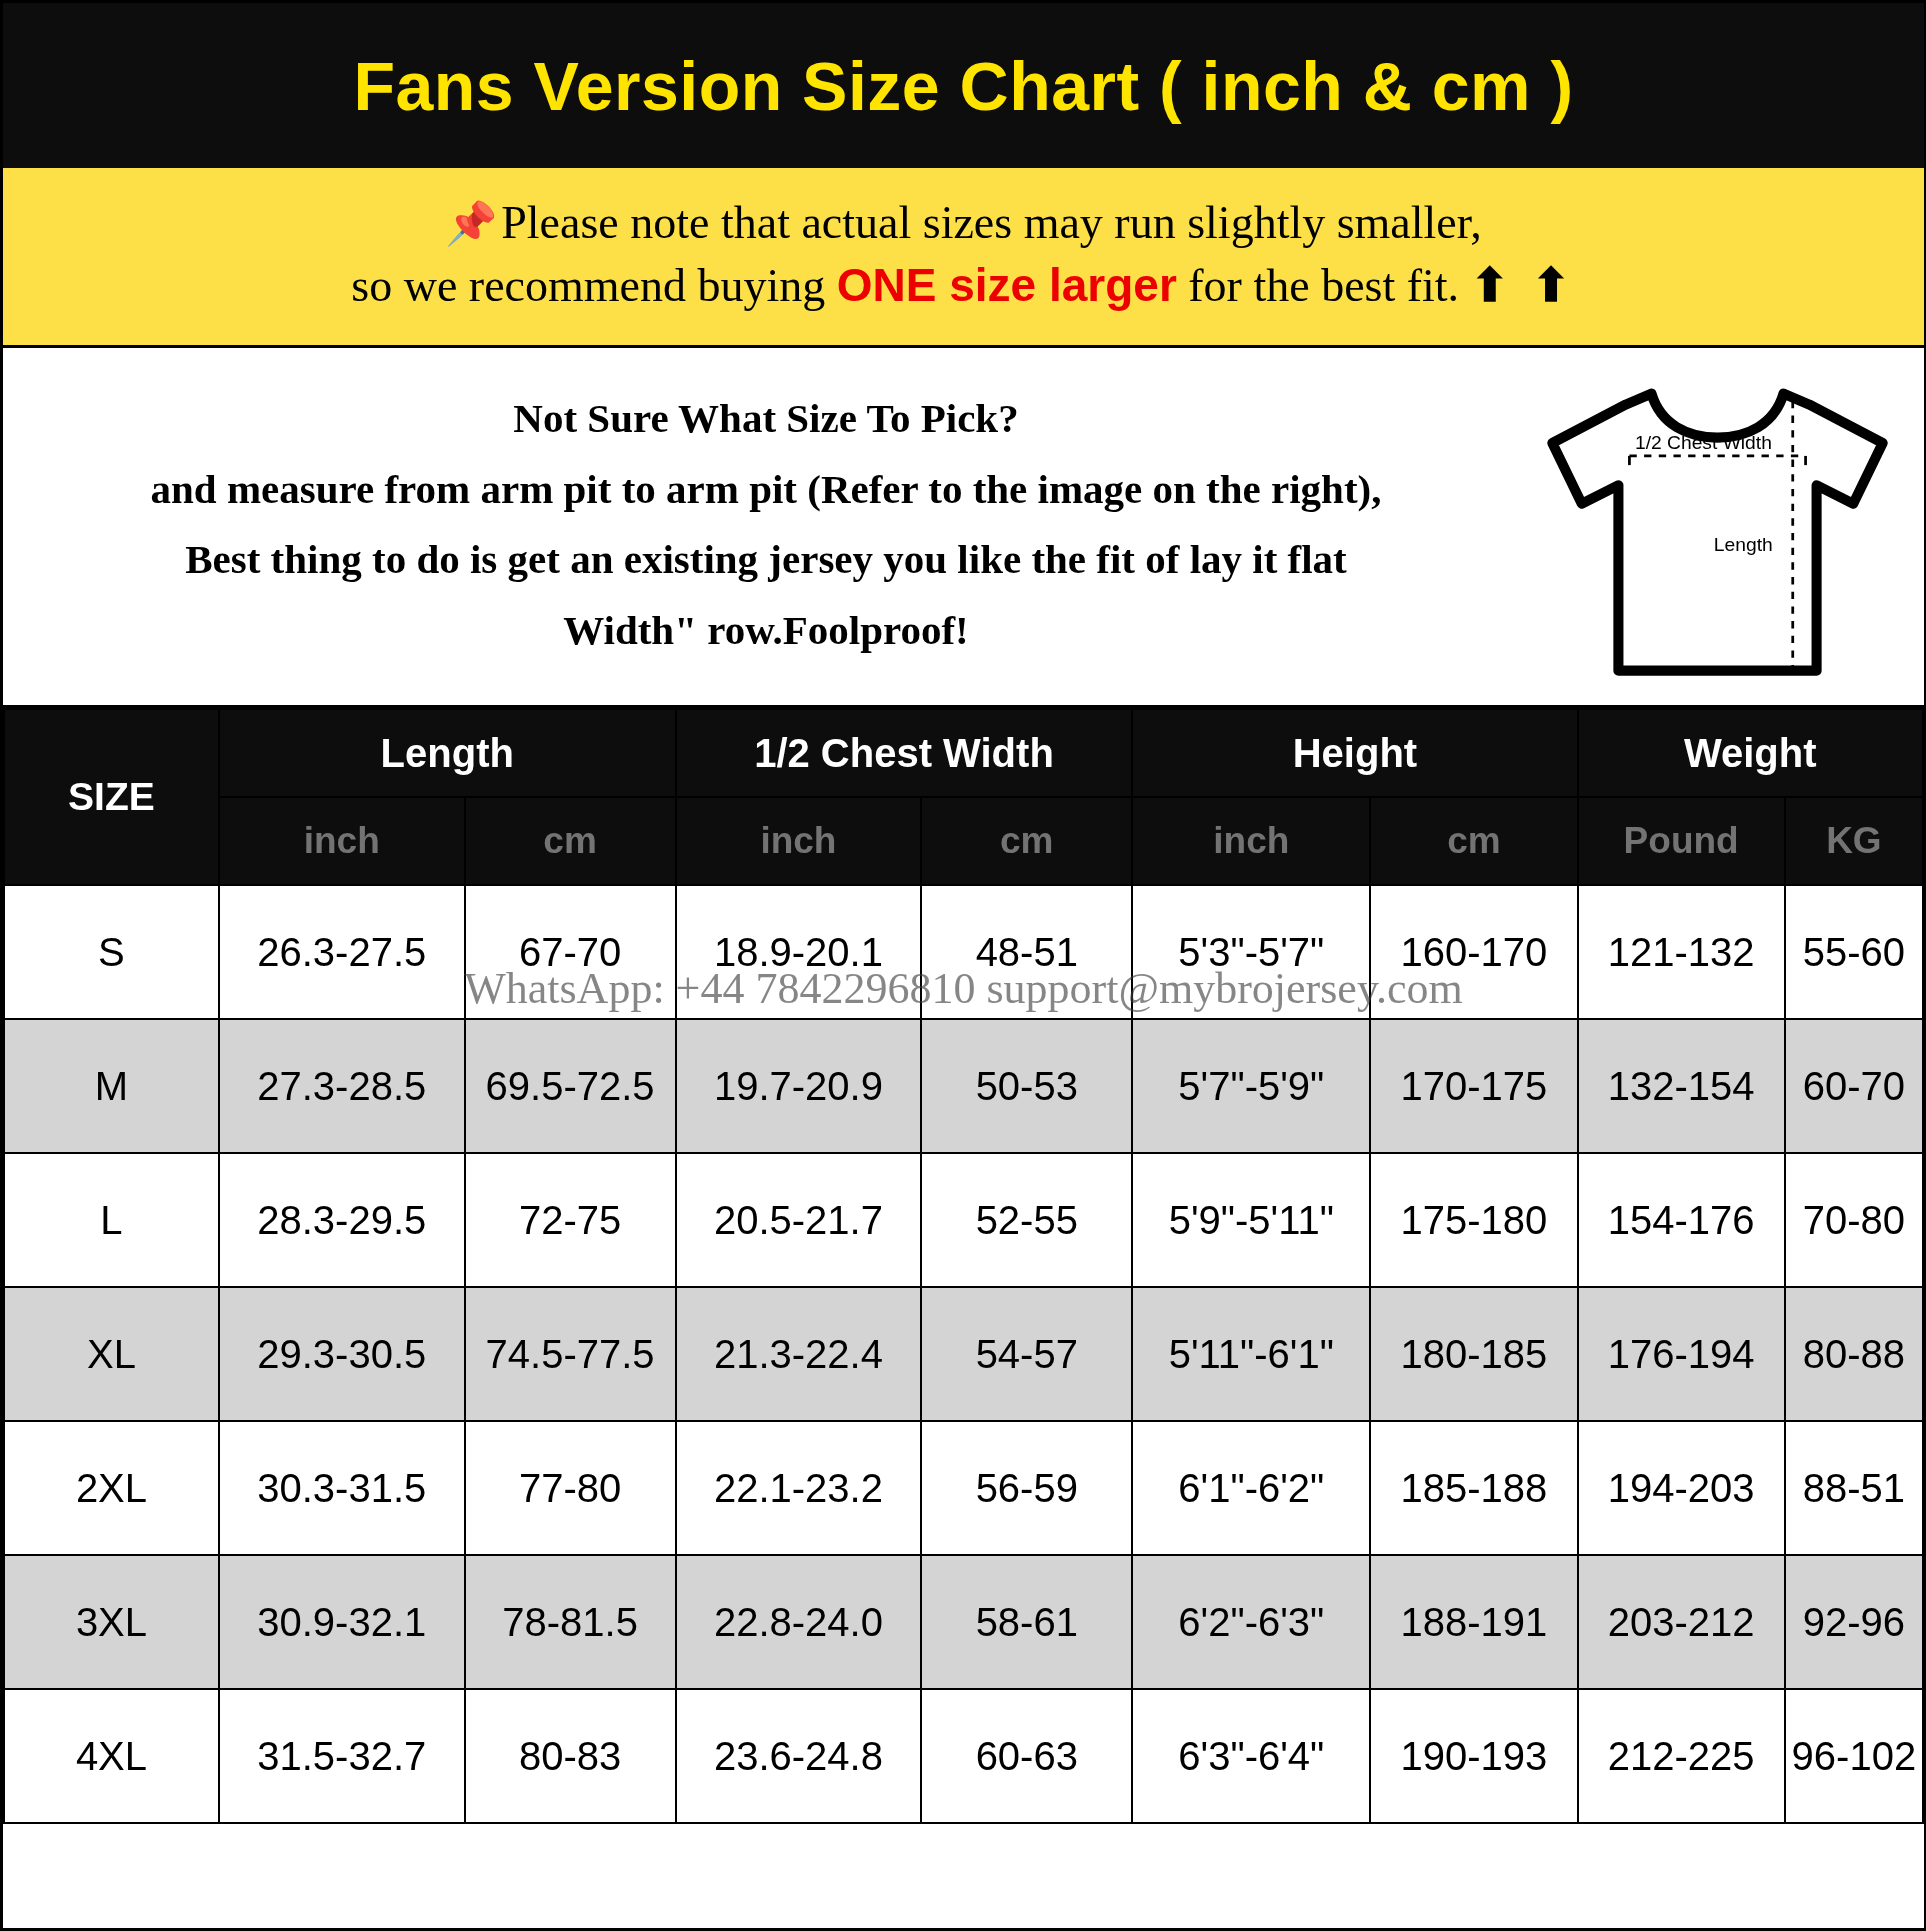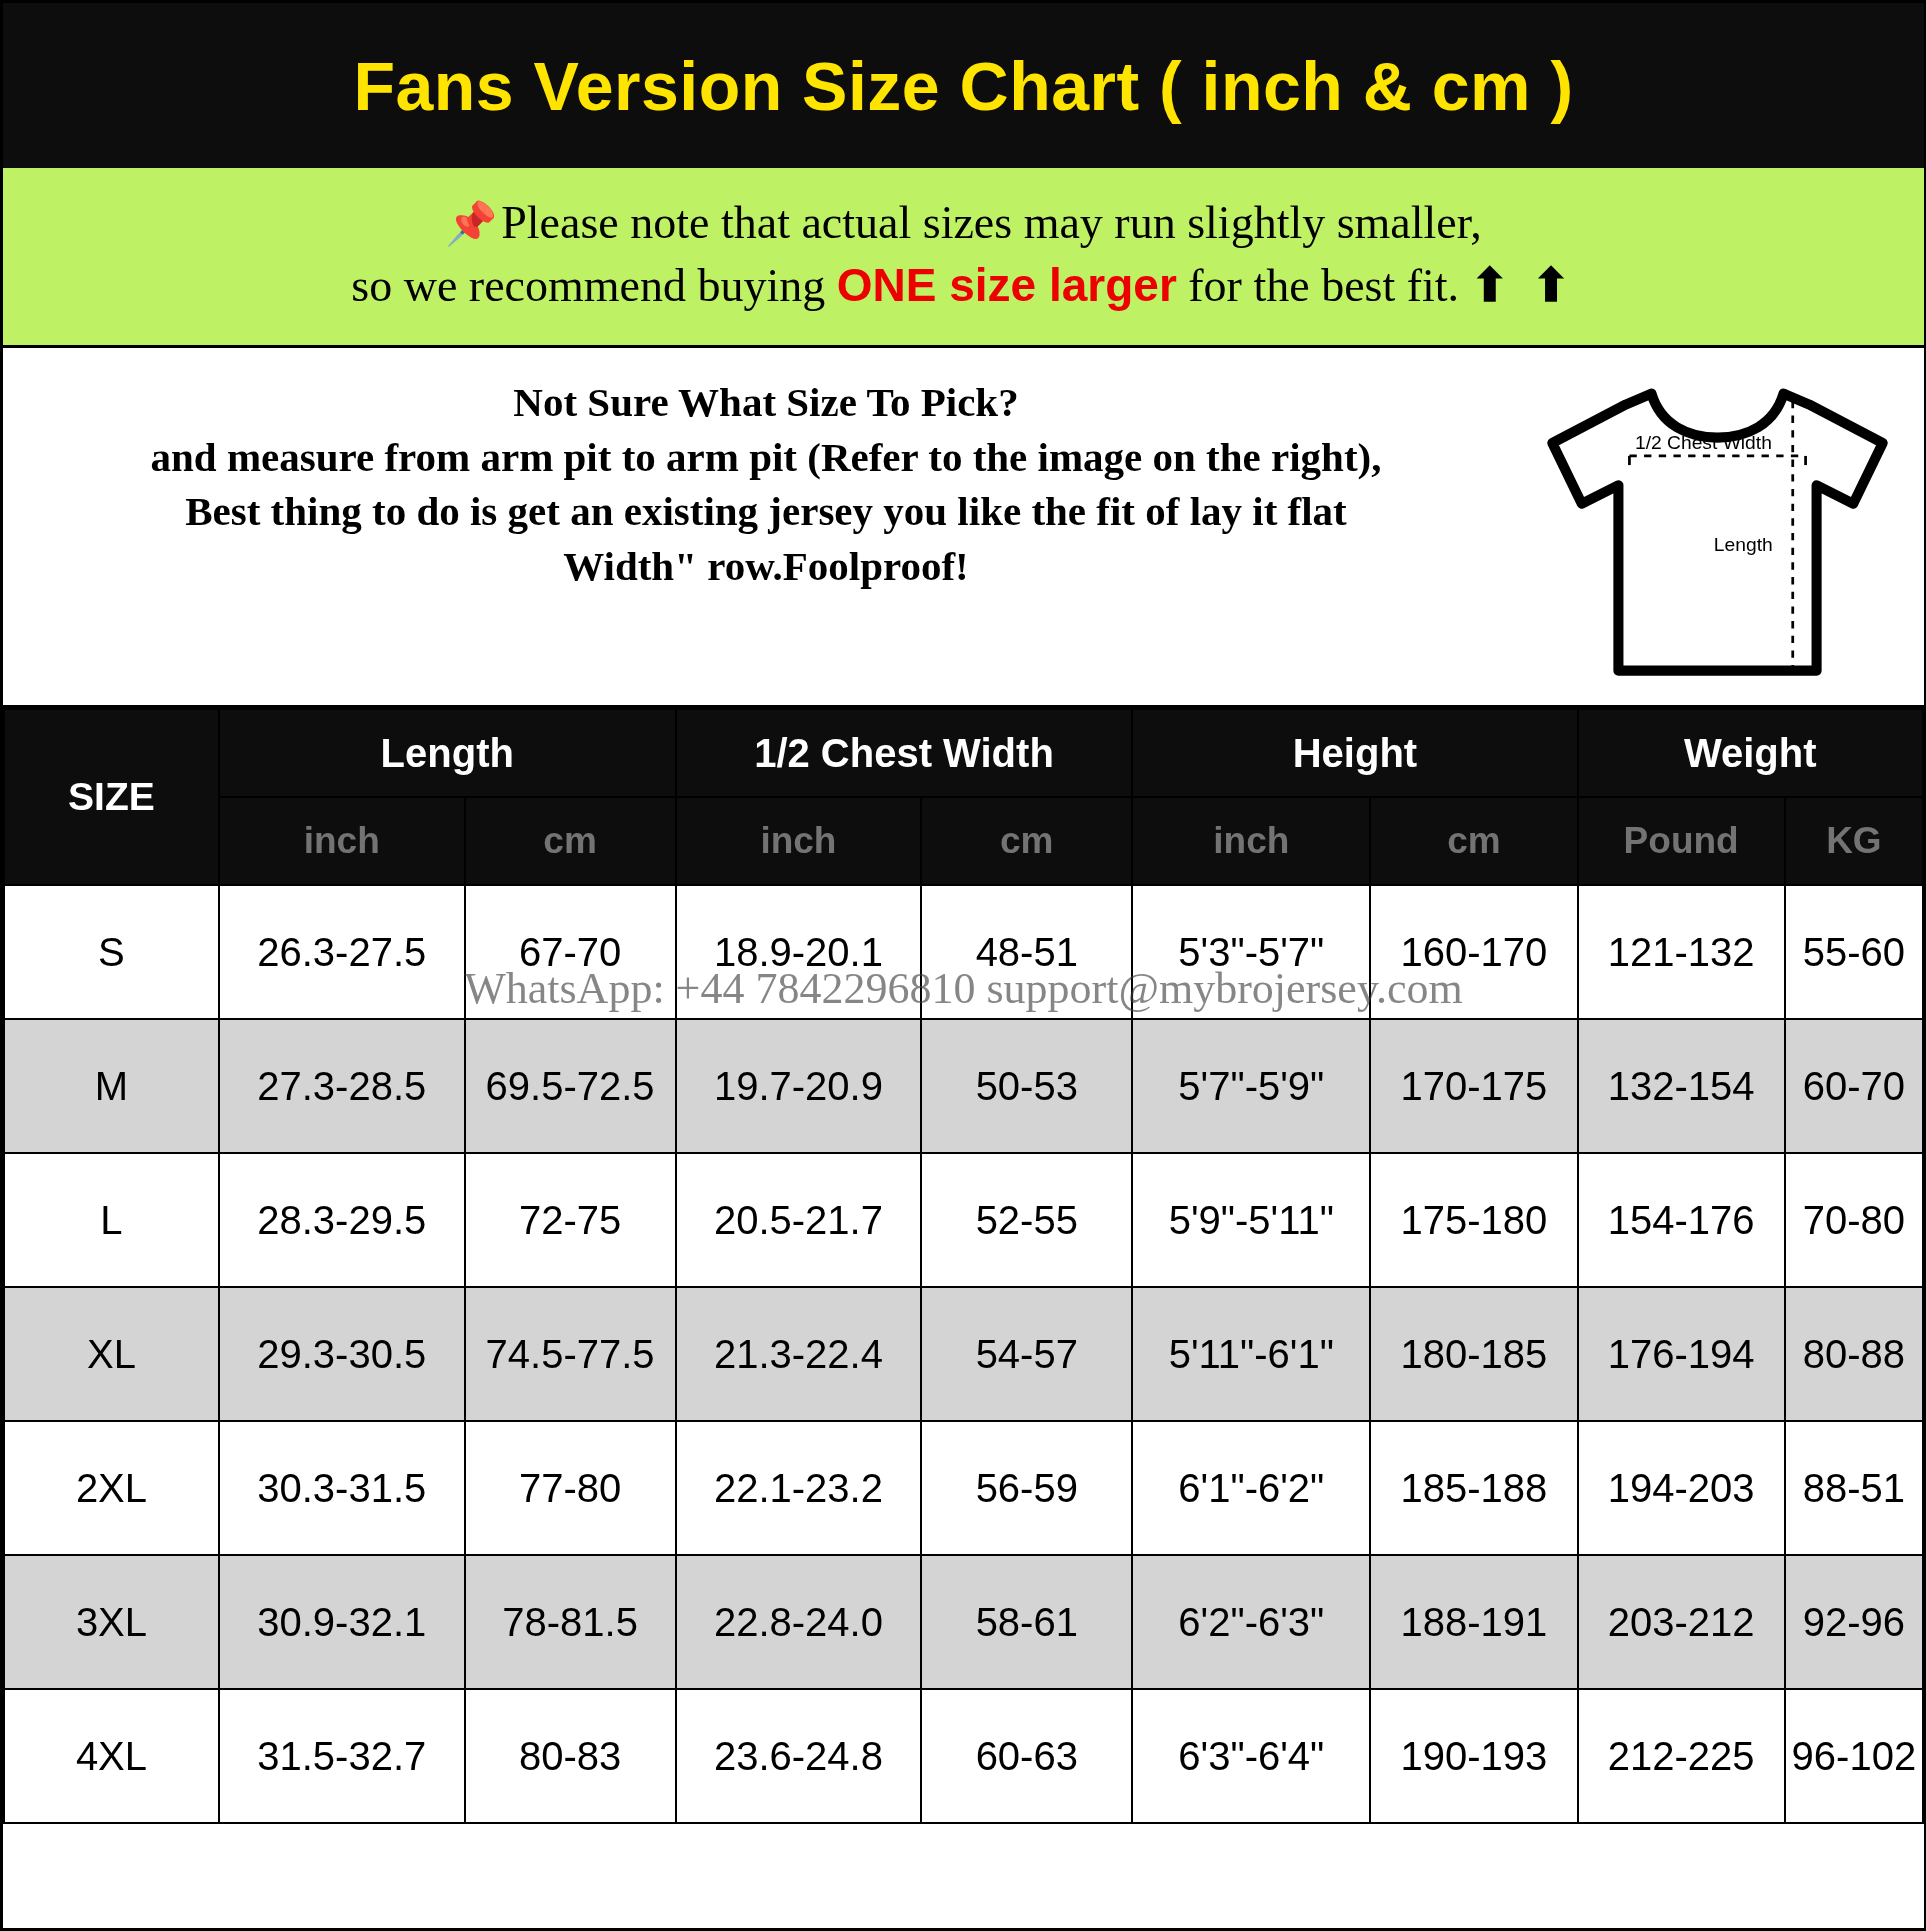--- a/index.html
+++ b/index.html
@@ -36,21 +36,21 @@
     color: #ffe400;
     font-size: 68px;
     font-weight: bold;
     letter-spacing: 0.5px;
     text-align: right;
     font-family: "Liberation Sans", sans-serif;
   }
 
   
   .note-band {
-    background: #bef264;
+    background: #fde047;
     padding: 24px 18.4px 27.5px 18.4px;
     text-align: center;
     border-bottom: 3.7px solid #000000;
   }
   .note-line {
     font-size: 46px;
     line-height: 1.35;
     font-weight: normal;
     font-family: "Liberation Serif", serif;
   }
@@ -81,20 +81,21 @@
   .info-text {
     flex: 1 1 auto;
     text-align: center;
     padding-top: 5.5px;
   }
   .info-text .l {
     font-size: 41px;
     font-weight: bold;
     line-height: 1.33;
     font-family: "Liberation Serif", serif;
+    margin-top: 16px;
   }
   .tee-wrap {
     width: 395px;
     flex: 0 0 395px;
     display: flex;
     align-items: center;
     justify-content: center;
     padding-top: 7.3px;
   }
 

